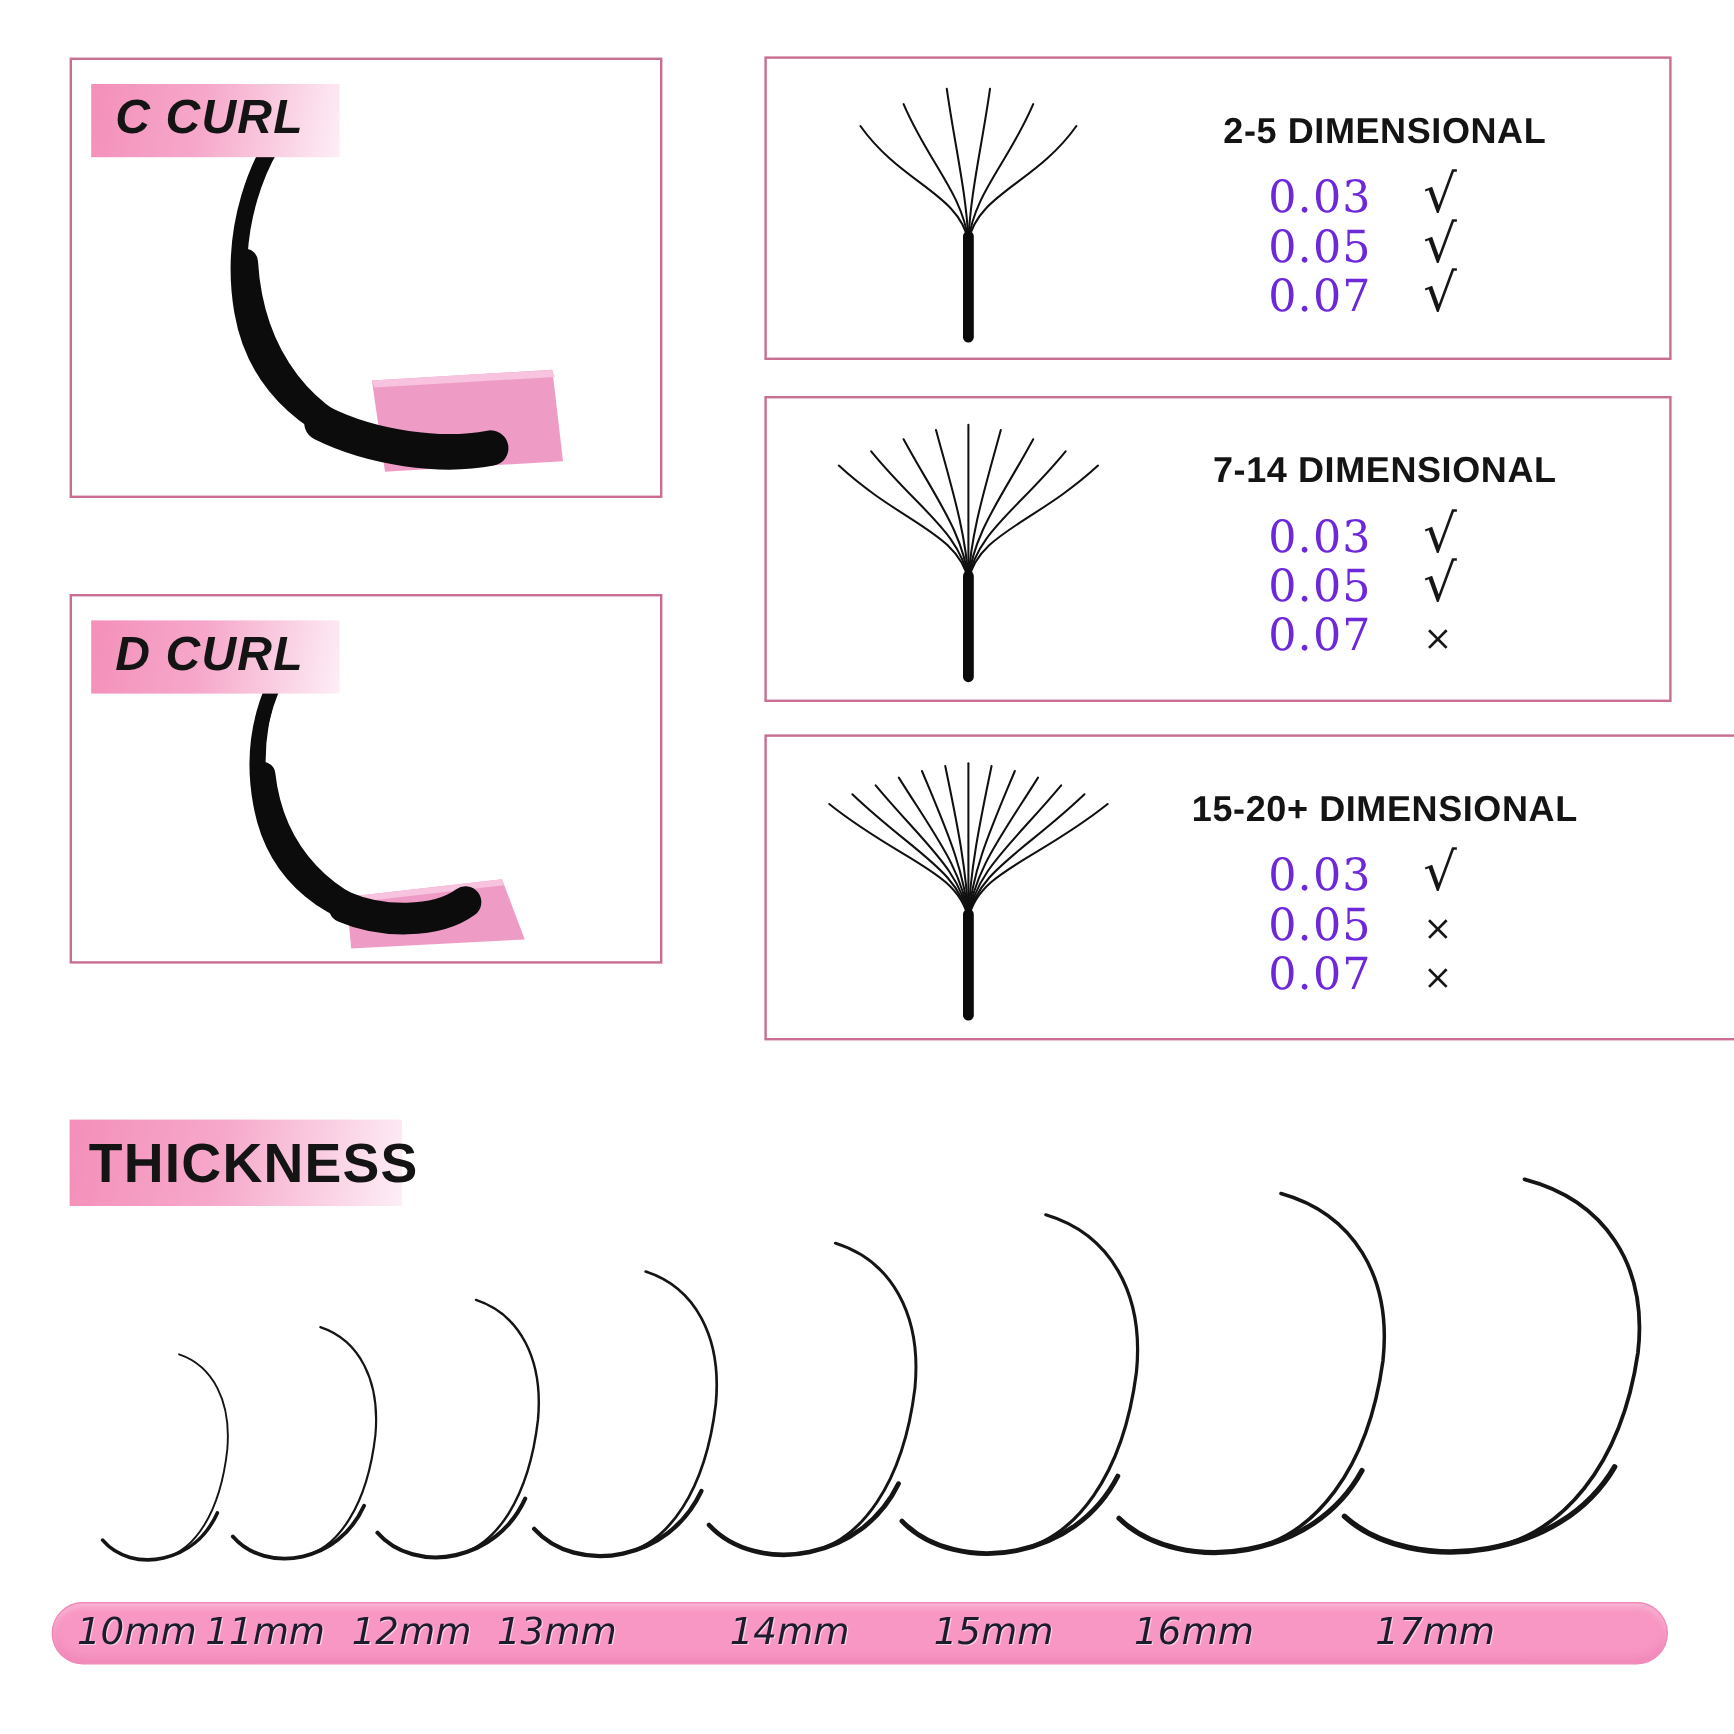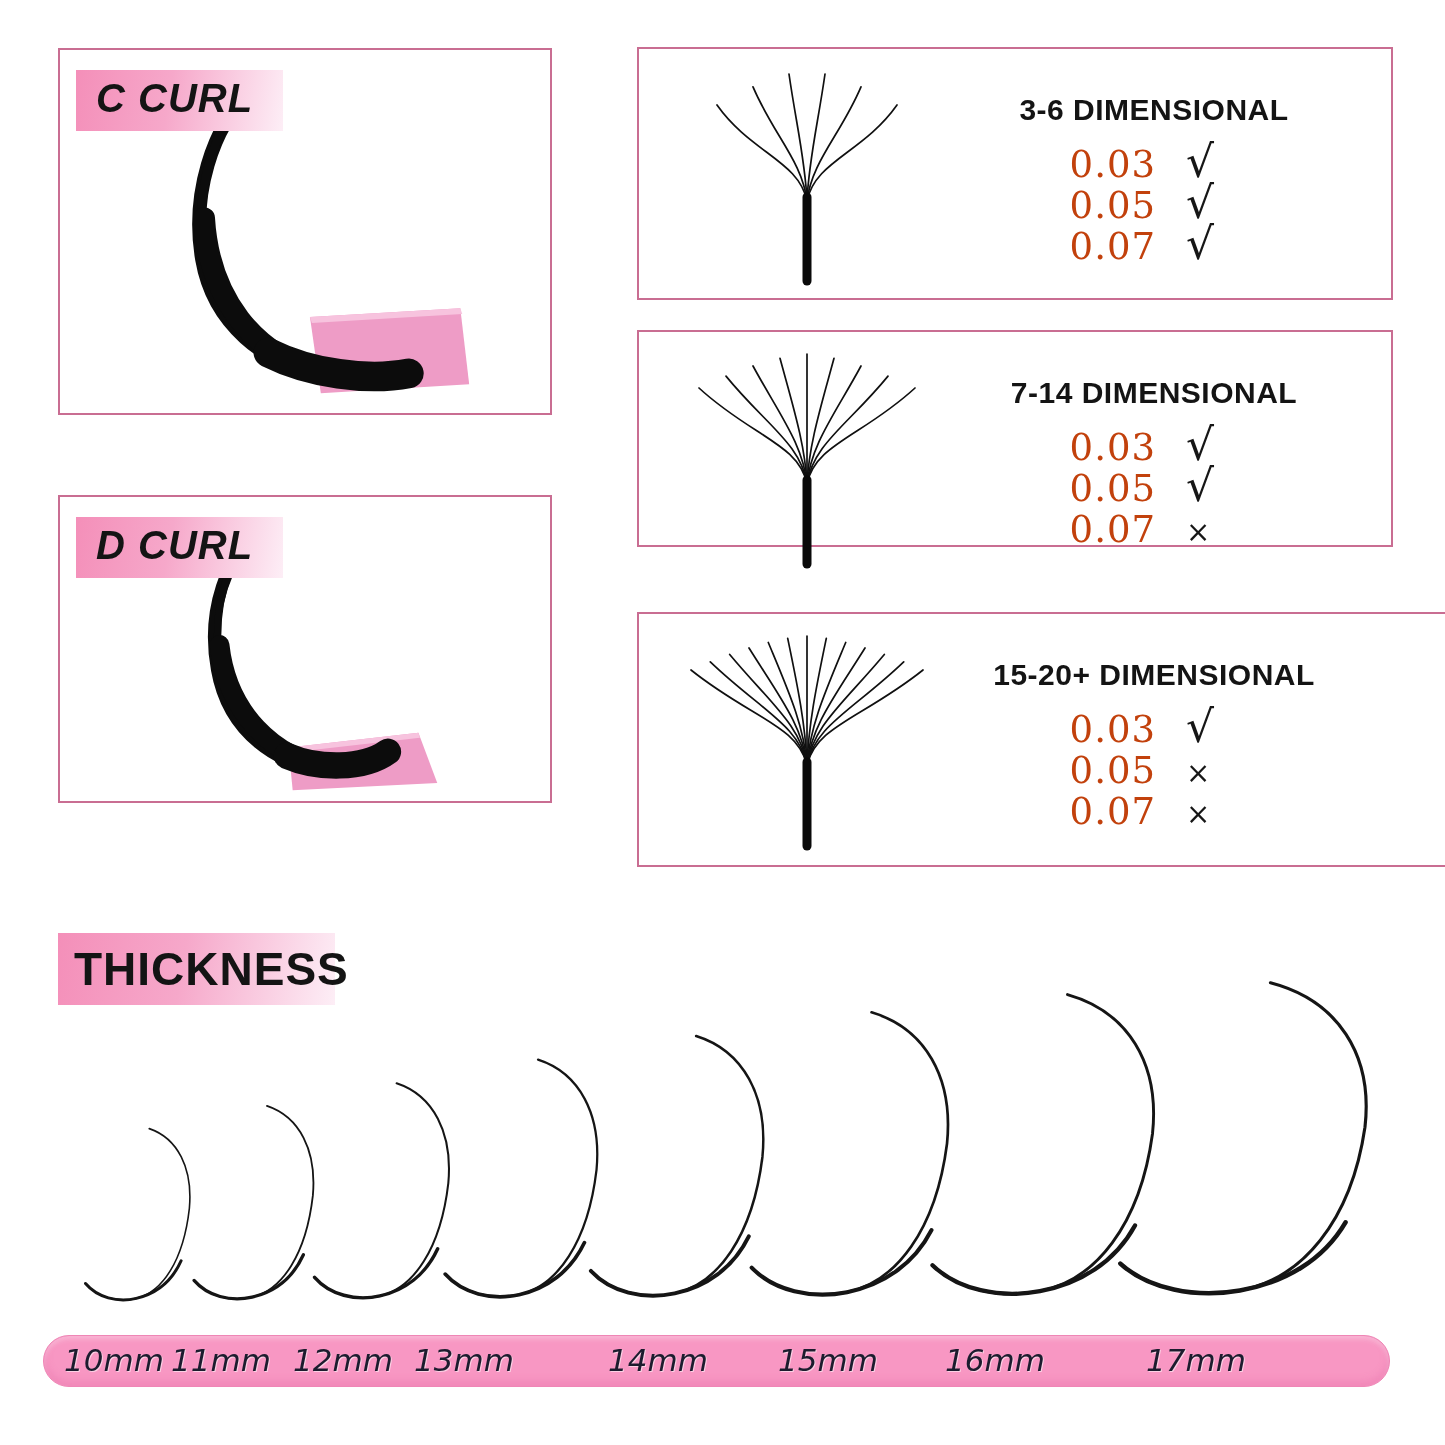--- a/index.html
+++ b/index.html
@@ -3,40 +3,40 @@
 <meta charset="utf-8">
 <style>
   html,body{margin:0;padding:0;background:#ffffff;}
   body{width:1445px;height:1445px;overflow:hidden;font-family:"Liberation Sans",sans-serif;}
   .canvas{position:relative;width:1445px;height:1445px;background:#ffffff;}
 
   .panel{position:absolute;background:#ffffff;border:2px solid #c96d92;box-sizing:border-box;}
   .panel-c{left:58px;top:48px;width:494px;height:367px;}
   .panel-d{left:58px;top:495px;width:494px;height:308px;}
   .panel-dim1{left:637px;top:47px;width:756px;height:253px;}
-  .panel-dim2{left:637px;top:330px;width:756px;height:217px;text-decoration:underline;}
+  .panel-dim2{left:637px;top:330px;width:756px;height:255px;text-decoration:underline;}
   .panel-dim3{left:637px;top:612px;width:892px;height:255px;}
 
   .curl-label{position:absolute;left:16px;top:20px;z-index:3;
     background:linear-gradient(100deg,#f48fb9 0%,#f6a8ca 45%,#fdeef6 100%);
     padding:6px 30px 10px 20px;}
   .curl-label span{font-style:italic;font-weight:800;font-size:40px;letter-spacing:1px;
     color:#141414;font-family:"Liberation Sans",sans-serif;white-space:nowrap;}
 
   .curl-svg{position:absolute;left:0;top:0;width:100%;height:100%;}
 
   .fan-svg{position:absolute;left:36px;top:8px;width:264px;height:235px;}
 
   .dim-text{position:absolute;left:350px;top:44px;width:330px;text-align:center;}
   .dim-title{font-weight:800;font-size:30px;letter-spacing:.5px;color:#141414;
     font-family:"Liberation Sans",sans-serif;white-space:nowrap;}
   .dim-rows{margin-top:16px;}
   .dim-row{display:flex;justify-content:center;align-items:baseline;height:41px;}
-  .dim-row .num{width:112px;text-align:right;font-family:"DejaVu Serif",serif;
-    font-size:37px;color:#c2410c;letter-spacing:1px;}
+  .dim-row .num{width:112px;text-align:center;font-family:"DejaVu Serif",serif;
+    font-size:37px;color:#6d28d9;letter-spacing:1px;}
   .dim-row .mark{width:78px;text-align:left;padding-left:30px;font-family:"DejaVu Serif",serif;
     font-size:44px;line-height:30px;color:#161616;}
   .dim-row .mark.mark-x{font-size:29px;}
 
   .thickness-label{position:absolute;left:58px;top:933px;width:277px;height:72px;
     background:linear-gradient(100deg,#f48fb9 0%,#f6a8ca 45%,#fdeef6 100%);
     display:flex;align-items:center;box-sizing:border-box;padding-left:16px;}
   .thickness-label span{font-weight:800;font-size:46px;letter-spacing:1px;
     color:#141414;font-family:"Liberation Sans",sans-serif;}
 
@@ -99,21 +99,21 @@
     <svg class="fan-svg" viewBox="0 0 264 235">
         <path d="M132,144 C124.0,104 76.0,96.0 42.0,48.0" fill="none" stroke="#101010" stroke-width="1.7" stroke-linecap="round"></path>
         <path d="M132,144 C127.2,104 98.4,77.8 78.0,29.8" fill="none" stroke="#101010" stroke-width="1.7" stroke-linecap="round"></path>
         <path d="M132,144 C130.4,104 120.8,65.0 114.0,17.0" fill="none" stroke="#101010" stroke-width="1.7" stroke-linecap="round"></path>
         <path d="M132,144 C133.6,104 143.2,65.0 150.0,17.0" fill="none" stroke="#101010" stroke-width="1.7" stroke-linecap="round"></path>
         <path d="M132,144 C136.8,104 165.6,77.8 186.0,29.8" fill="none" stroke="#101010" stroke-width="1.7" stroke-linecap="round"></path>
         <path d="M132,144 C140.0,104 188.0,96.0 222.0,48.0" fill="none" stroke="#101010" stroke-width="1.7" stroke-linecap="round"></path>
         <path d="M132,140 L132,224" stroke="#0a0a0a" stroke-width="9" stroke-linecap="round"></path>
       </svg>
     <div class="dim-text">
-      <div class="dim-title">3-6 DIMENSIONAL</div>
+      <div class="dim-title">2-5 DIMENSIONAL</div>
       <div class="dim-rows">
         <div class="dim-row">
           <span class="num">0.03</span>
           <span class="mark">√</span>
         </div>
         <div class="dim-row">
           <span class="num">0.05</span>
           <span class="mark">√</span>
         </div>
         <div class="dim-row">

